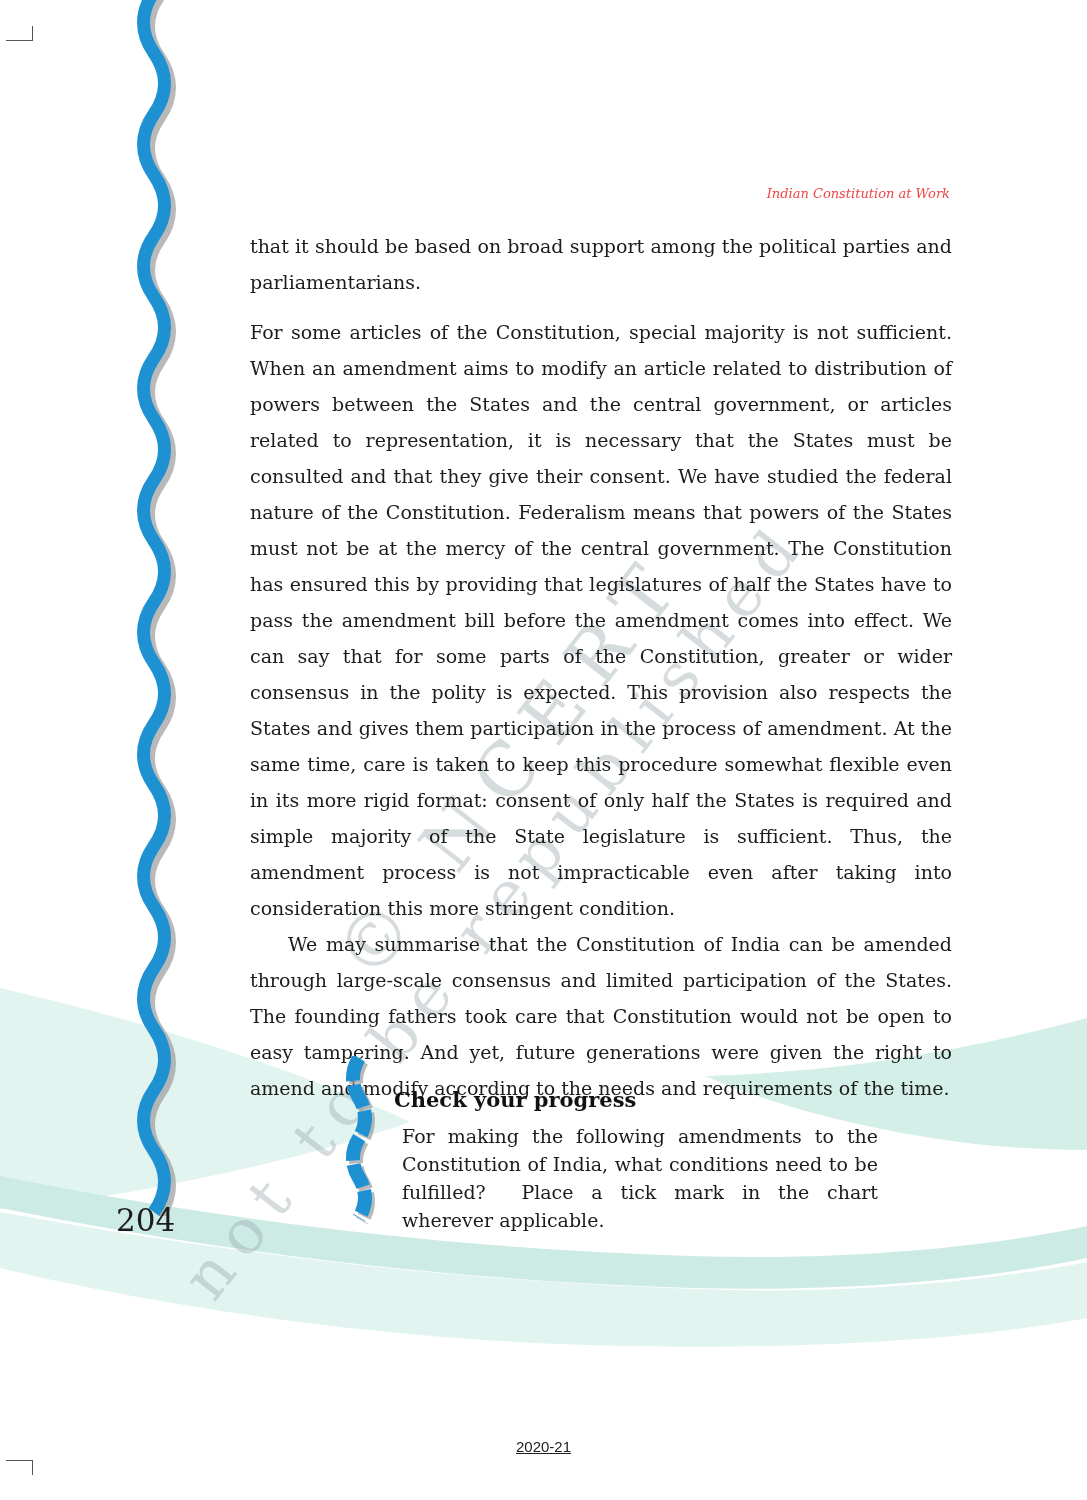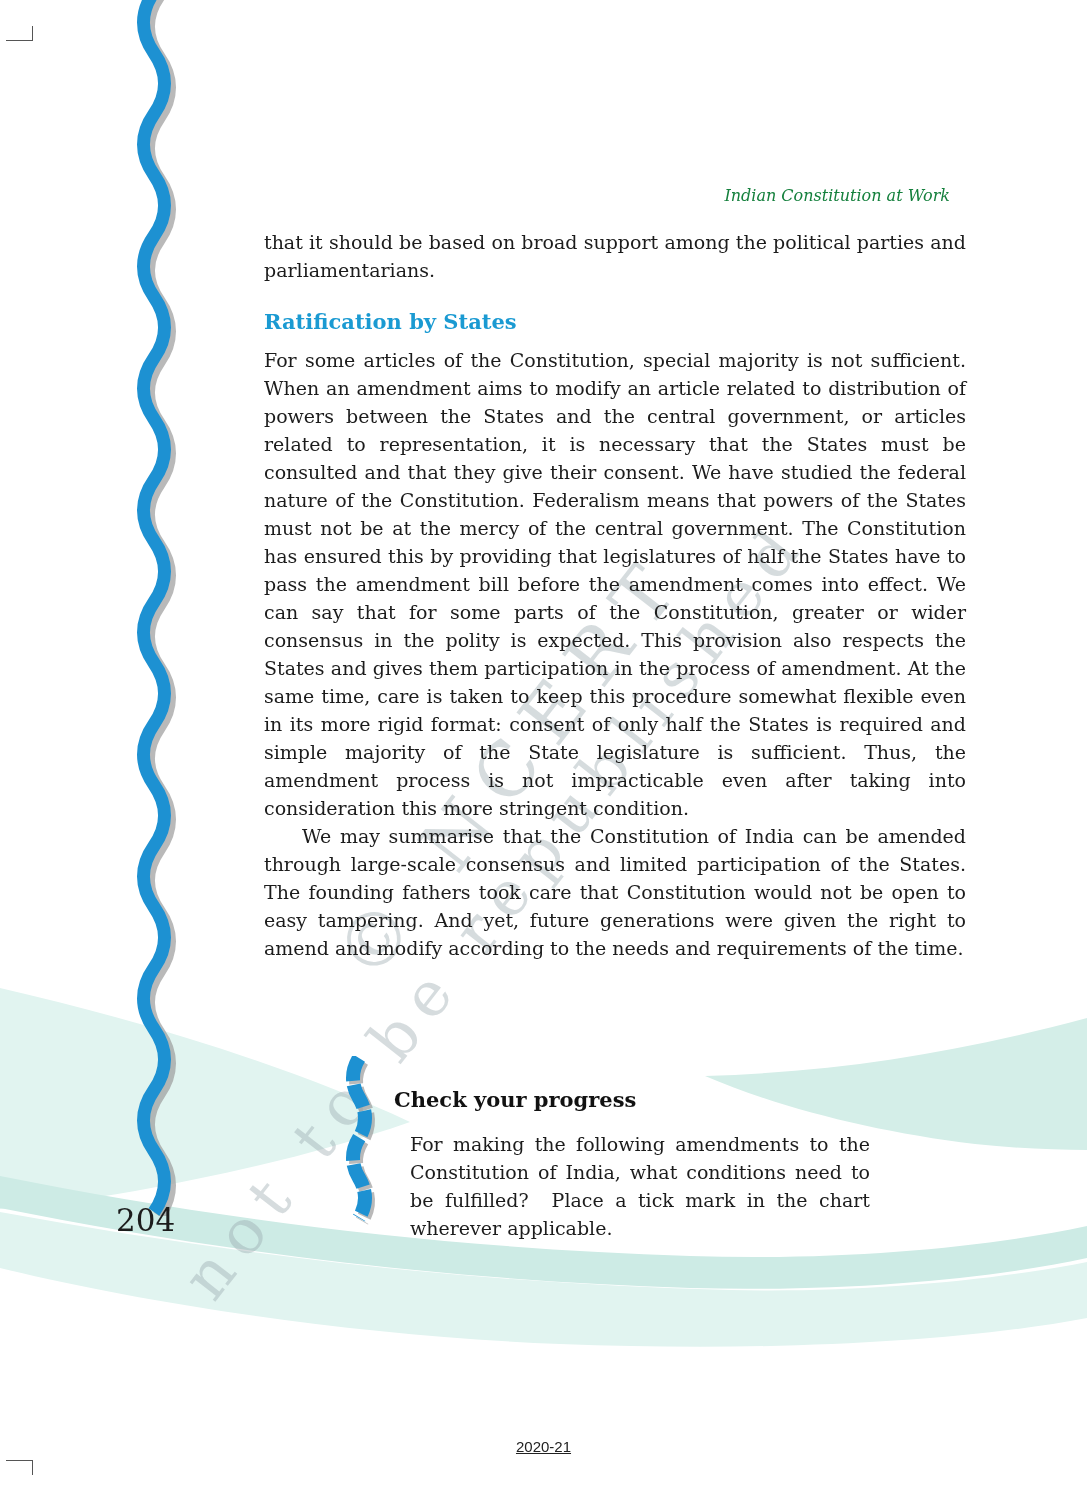--- a/index.html
+++ b/index.html
@@ -32,45 +32,45 @@
 
   .ribbon-left{position:absolute;left:118px;top:0;width:72px;height:1216px;z-index:2;}
   .ribbon-small{position:absolute;left:342px;top:1056px;width:36px;height:170px;z-index:2;}
   .ribbon-shadow{stroke:#9b9b9b;stroke-width:13;fill:none;opacity:.7;}
   .ribbon-main{stroke:var(--ribbon-blue,#1d91d2);stroke-width:13;fill:none;}
   .ribbon-seg{stroke-dasharray:24 4;stroke-width:14;}
 
   
   .running-header{
     position:absolute;right:137px;top:186px;z-index:2;
-    font-style:italic;font-size:16px;color:#15803d;
+    font-style:italic;font-size:13px;color:#ef4444;
   }
   .content{
-    position:absolute;left:264px;top:228px;width:702px;z-index:2;
-    font-size:19px;line-height:28px;text-align:justify;
+    position:absolute;left:250px;top:228px;width:702px;z-index:2;
+    font-size:19px;line-height:36px;text-align:justify;
   }
   .content p{margin:0;}
   .content .intro{margin-bottom:14px;}
   .section-heading{
     margin:24px 0 10px 0;
     font-size:21px;font-weight:bold;
     color:var(--accent,#1a9ad2);
     text-align:left;
   }
   .summary{margin-top:8px;}
   .summary{text-indent:38px;}
 
   .check-progress{
     position:absolute;left:394px;top:1086px;width:492px;z-index:2;
     font-size:19px;line-height:28px;
   }
   .check-title{
     margin:0 0 6px 0;font-size:21px;font-weight:bold;color:#111;text-align:left;
   }
-  .check-body{margin:16px;text-align:justify;}
+  .check-body{margin:8px;text-align:justify;}
 
   .page-number{
     position:absolute;left:116px;top:1202px;z-index:2;
     font-size:31px;color:#1c1c1c;
   }
   .footer{
     position:absolute;left:0;top:1438px;width:100%;z-index:2;
     text-align:center;
     font-family:"Liberation Sans", sans-serif;
     font-size:15px;color:#222;text-decoration:underline;
@@ -109,21 +109,20 @@
         c-14 20 -14 41 0 61 c14 20 14 41 0 61" fill="none"></path>
     </defs>
     <use href="#wavyLeft" x="5" y="4" class="ribbon-shadow"></use>
     <use href="#wavyLeft" class="ribbon-main"></use>
   </svg>
 
   <div class="running-header">Indian Constitution at Work</div>
 
   <div class="content">
     <p class="intro">that it should be based on broad support among the political parties and parliamentarians.</p>
-    <h3 class="section-heading">Ratification by States</h3>
     <p>For some articles of the Constitution, special majority is not sufficient. When an amendment aims to modify an article related to distribution of powers between the States and the central government, or articles related to representation, it is necessary that the States must be consulted and that they give their consent. We have studied the federal nature of the Constitution. Federalism means that powers of the States must not be at the mercy of the central government. The Constitution has ensured this by providing that legislatures of half the States have to pass the amendment bill before the amendment comes into effect. We can say that for some parts of the Constitution, greater or wider consensus in the polity is expected. This provision also respects the States and gives them participation in the process of amendment. At the same time, care is taken to keep this procedure somewhat flexible even in its more rigid format: consent of only half the States is required and simple majority of the State legislature is sufficient. Thus, the amendment process is not impracticable even after taking into consideration this more stringent condition.</p>
     <p class="summary">We may summarise that the Constitution of India can be amended through large-scale consensus and limited participation of the States. The founding fathers took care that Constitution would not be open to easy tampering. And yet, future generations were given the right to amend and modify according to the needs and requirements of the time.</p>
   </div>
 
   <svg class="ribbon-small" viewBox="0 0 36 170" aria-hidden="true">
     <defs>
       <path id="wavySmall" d="M17 2 c-8 13 -8 27 0 40 c8 13 8 27 0 40 c-8 13 -8 27 0 40 c8 13 8 27 0 40" fill="none"></path>
     </defs>
     <use href="#wavySmall" x="3" y="3" class="ribbon-shadow ribbon-seg"></use>
     <use href="#wavySmall" class="ribbon-main ribbon-seg"></use>

